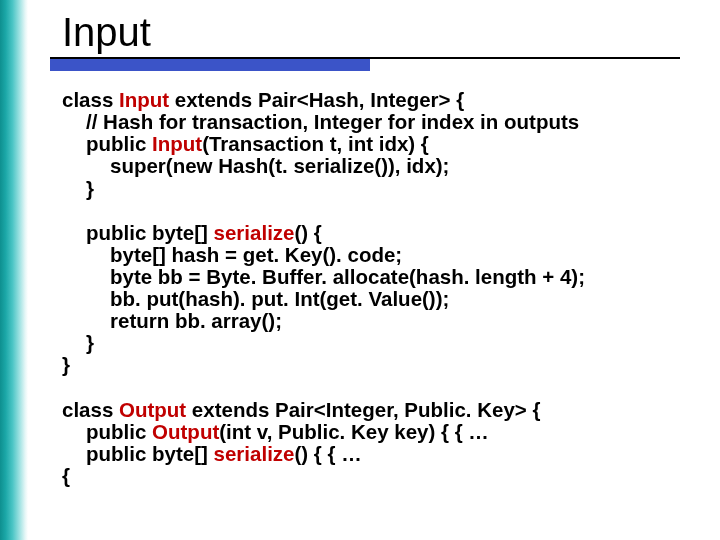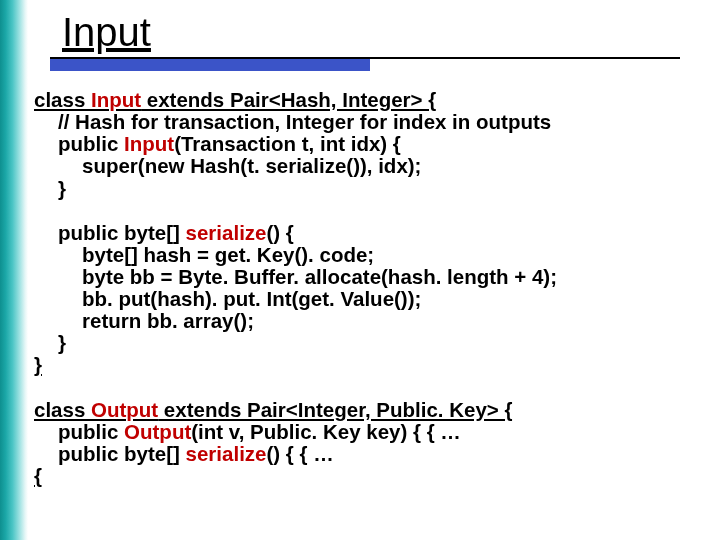--- a/index.html
+++ b/index.html
@@ -23,21 +23,20 @@
       #1ba7a7 20%,
       #4cc5c5 45%,
       #9fe2e2 70%,
       #e6f7f7 90%,
       #ffffff 100%);
     z-index: 0;
   }
   .content {
     position: relative;
     z-index: 1;
-    text-decoration: underline;
   }
   .title {
     font-size: 40px;
     font-weight: normal;
     color: #000;
     padding: 10px 0 2px 62px;
     font-family: Arial, Helvetica, sans-serif;
   }
   .underline-wrap {
     padding-left: 50px;
@@ -51,21 +50,21 @@
   }
   .underline-block {
     position: absolute;
     left: 50px;
     top: 2px;
     width: 320px;
     height: 12px;
     background: #3b54c8;
   }
   .code {
-    padding: 18px 10px 0 34px;
+    padding: 18px 10px 0 62px;
     font-family: Arial, Helvetica, sans-serif;
     font-size: 20.5px;
     line-height: 1.08;
     font-weight: bold;
     color: #000;
     white-space: pre;
   }
   .cls  { color: #c00000; }
   .ind1 { padding-left: 24px; display: inline-block; }
   .ind2 { padding-left: 48px; display: inline-block; }

